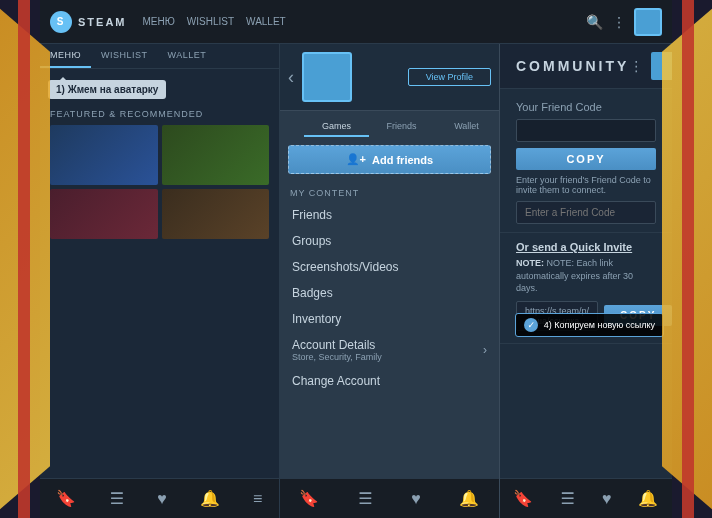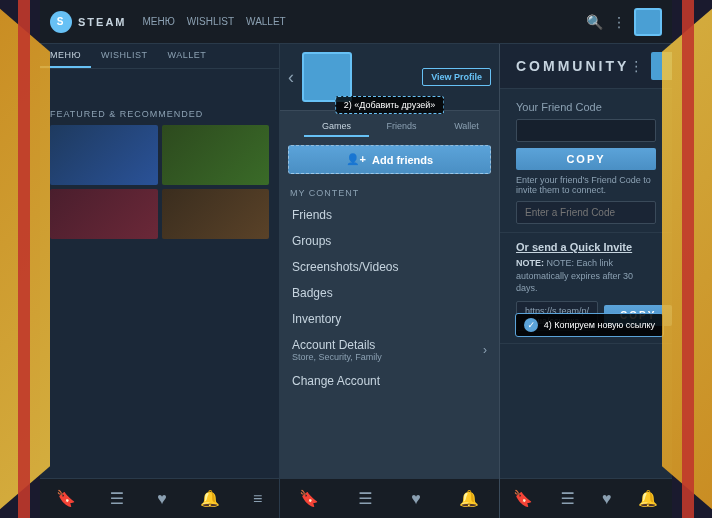--- a/index.html
+++ b/index.html
@@ -246,24 +246,23 @@
       background: #4a9fd4;
       border: 2px solid #67c1f5;
       border-radius: 3px;
       flex-shrink: 0;
     }
     .view-profile-btn {
       background: transparent;
       border: 1px solid #67c1f5;
       color: #67c1f5;
       font-size: 9px;
-      padding: 3px 8px;
-      cursor: pointer;
-      border-radius: 2px;
-      font-weight: bold;
+      padding: 3px 17px;
+      cursor: pointer;
+      border-radius: 2px;
     }
 
     .step2-label {
       position: absolute;
       top: 52px;
       left: 50%;
       transform: translateX(-50%);
       background: rgba(0,0,0,0.8);
       color: #fff;
       font-size: 9px;
@@ -604,20 +603,23 @@
 
   <div class="content-area">
 
     <div class="left-panel">
       <div class="nav-tabs">
         <div class="nav-tab active">МЕНЮ</div>
         <div class="nav-tab">WISHLIST</div>
         <div class="nav-tab">WALLET</div>
       </div>
 
+      <div class="tooltip-box">
+        <span>1) Жмем на аватарку</span>
+      </div>
 
       <div class="featured-label">FEATURED &amp; RECOMMENDED</div>
       <div class="game-thumbnails">
         <div class="game-thumb"></div>
         <div class="game-thumb"></div>
         <div class="game-thumb"></div>
         <div class="game-thumb"></div>
       </div>
 
       <div class="bottom-nav">
@@ -630,23 +632,20 @@
     </div>
 
     <div class="middle-panel">
 
       <div style="display:flex; align-items:center; padding:8px; background:#1e2d3d; border-bottom:1px solid #3a4a5a; position:relative;">
         <span class="chevron-back">‹</span>
         <div class="profile-avatar"></div>
         <button class="view-profile-btn" style="margin-left:auto;">View Profile</button>
       </div>
 
-      <div class="step2-label">
-        <span>2) «Добавить друзей»</span>
-      </div>
 
       <div class="profile-mini-tabs">
         <div class="profile-mini-tab active">Games</div>
         <div class="profile-mini-tab">Friends</div>
         <div class="profile-mini-tab">Wallet</div>
       </div>
 
       <button class="add-friends-btn">
         <span>👤+</span>
         <span>Add friends</span>

